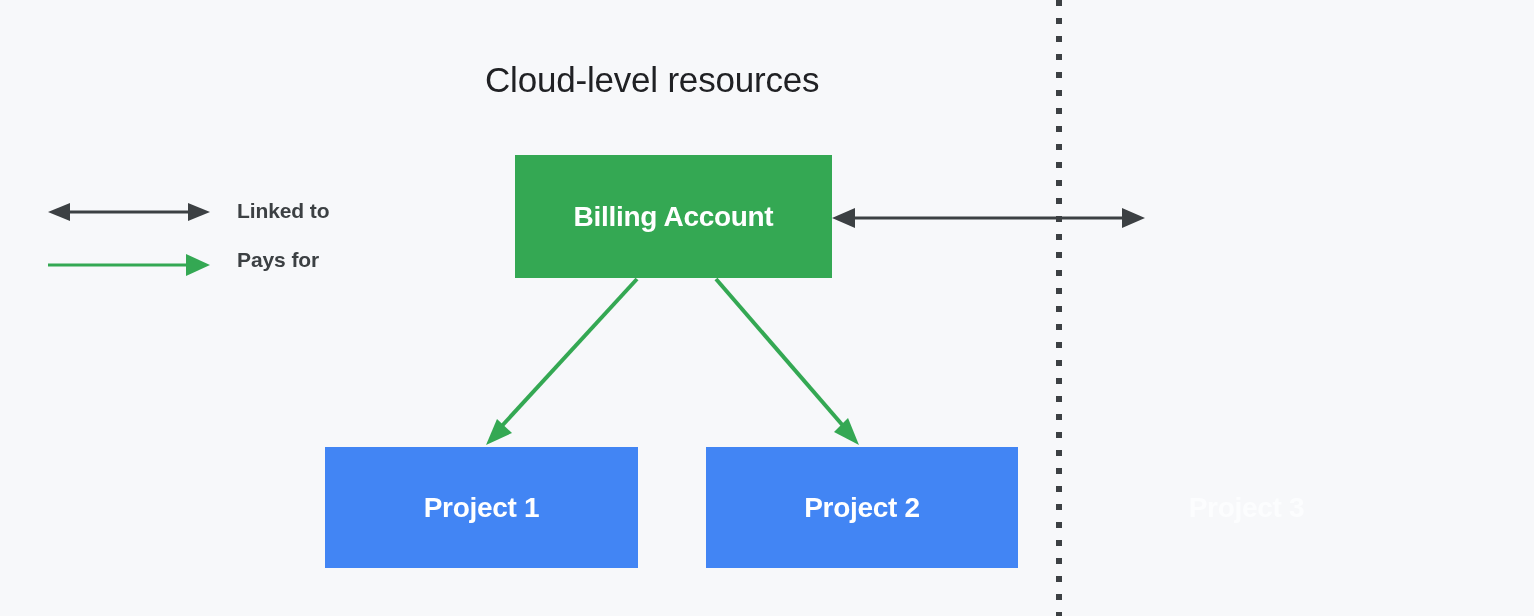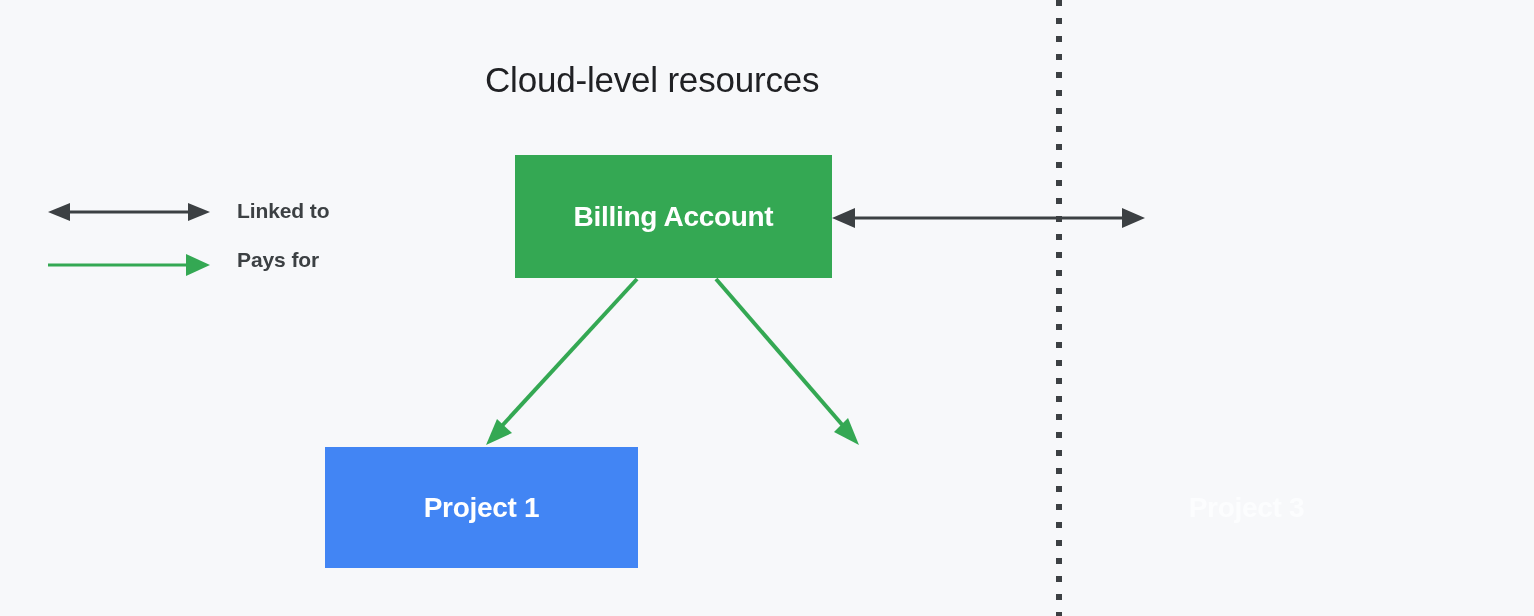--- a/index.html
+++ b/index.html
@@ -153,16 +153,17 @@
 
   <div class="legend-label" id="legend-label-linked">Linked to</div>
 
   <div class="legend-label" id="legend-label-pays">Pays for</div>
 
   <div class="node" id="node-billing">Billing Account</div>
 
 
   <div class="node" id="node-project1">Project 1</div>
 
+  <div class="node" id="node-project2">Project 2</div>
 
   <div class="node" id="node-project3">Project 3</div>
 
 </div>
 
 </body></html>

